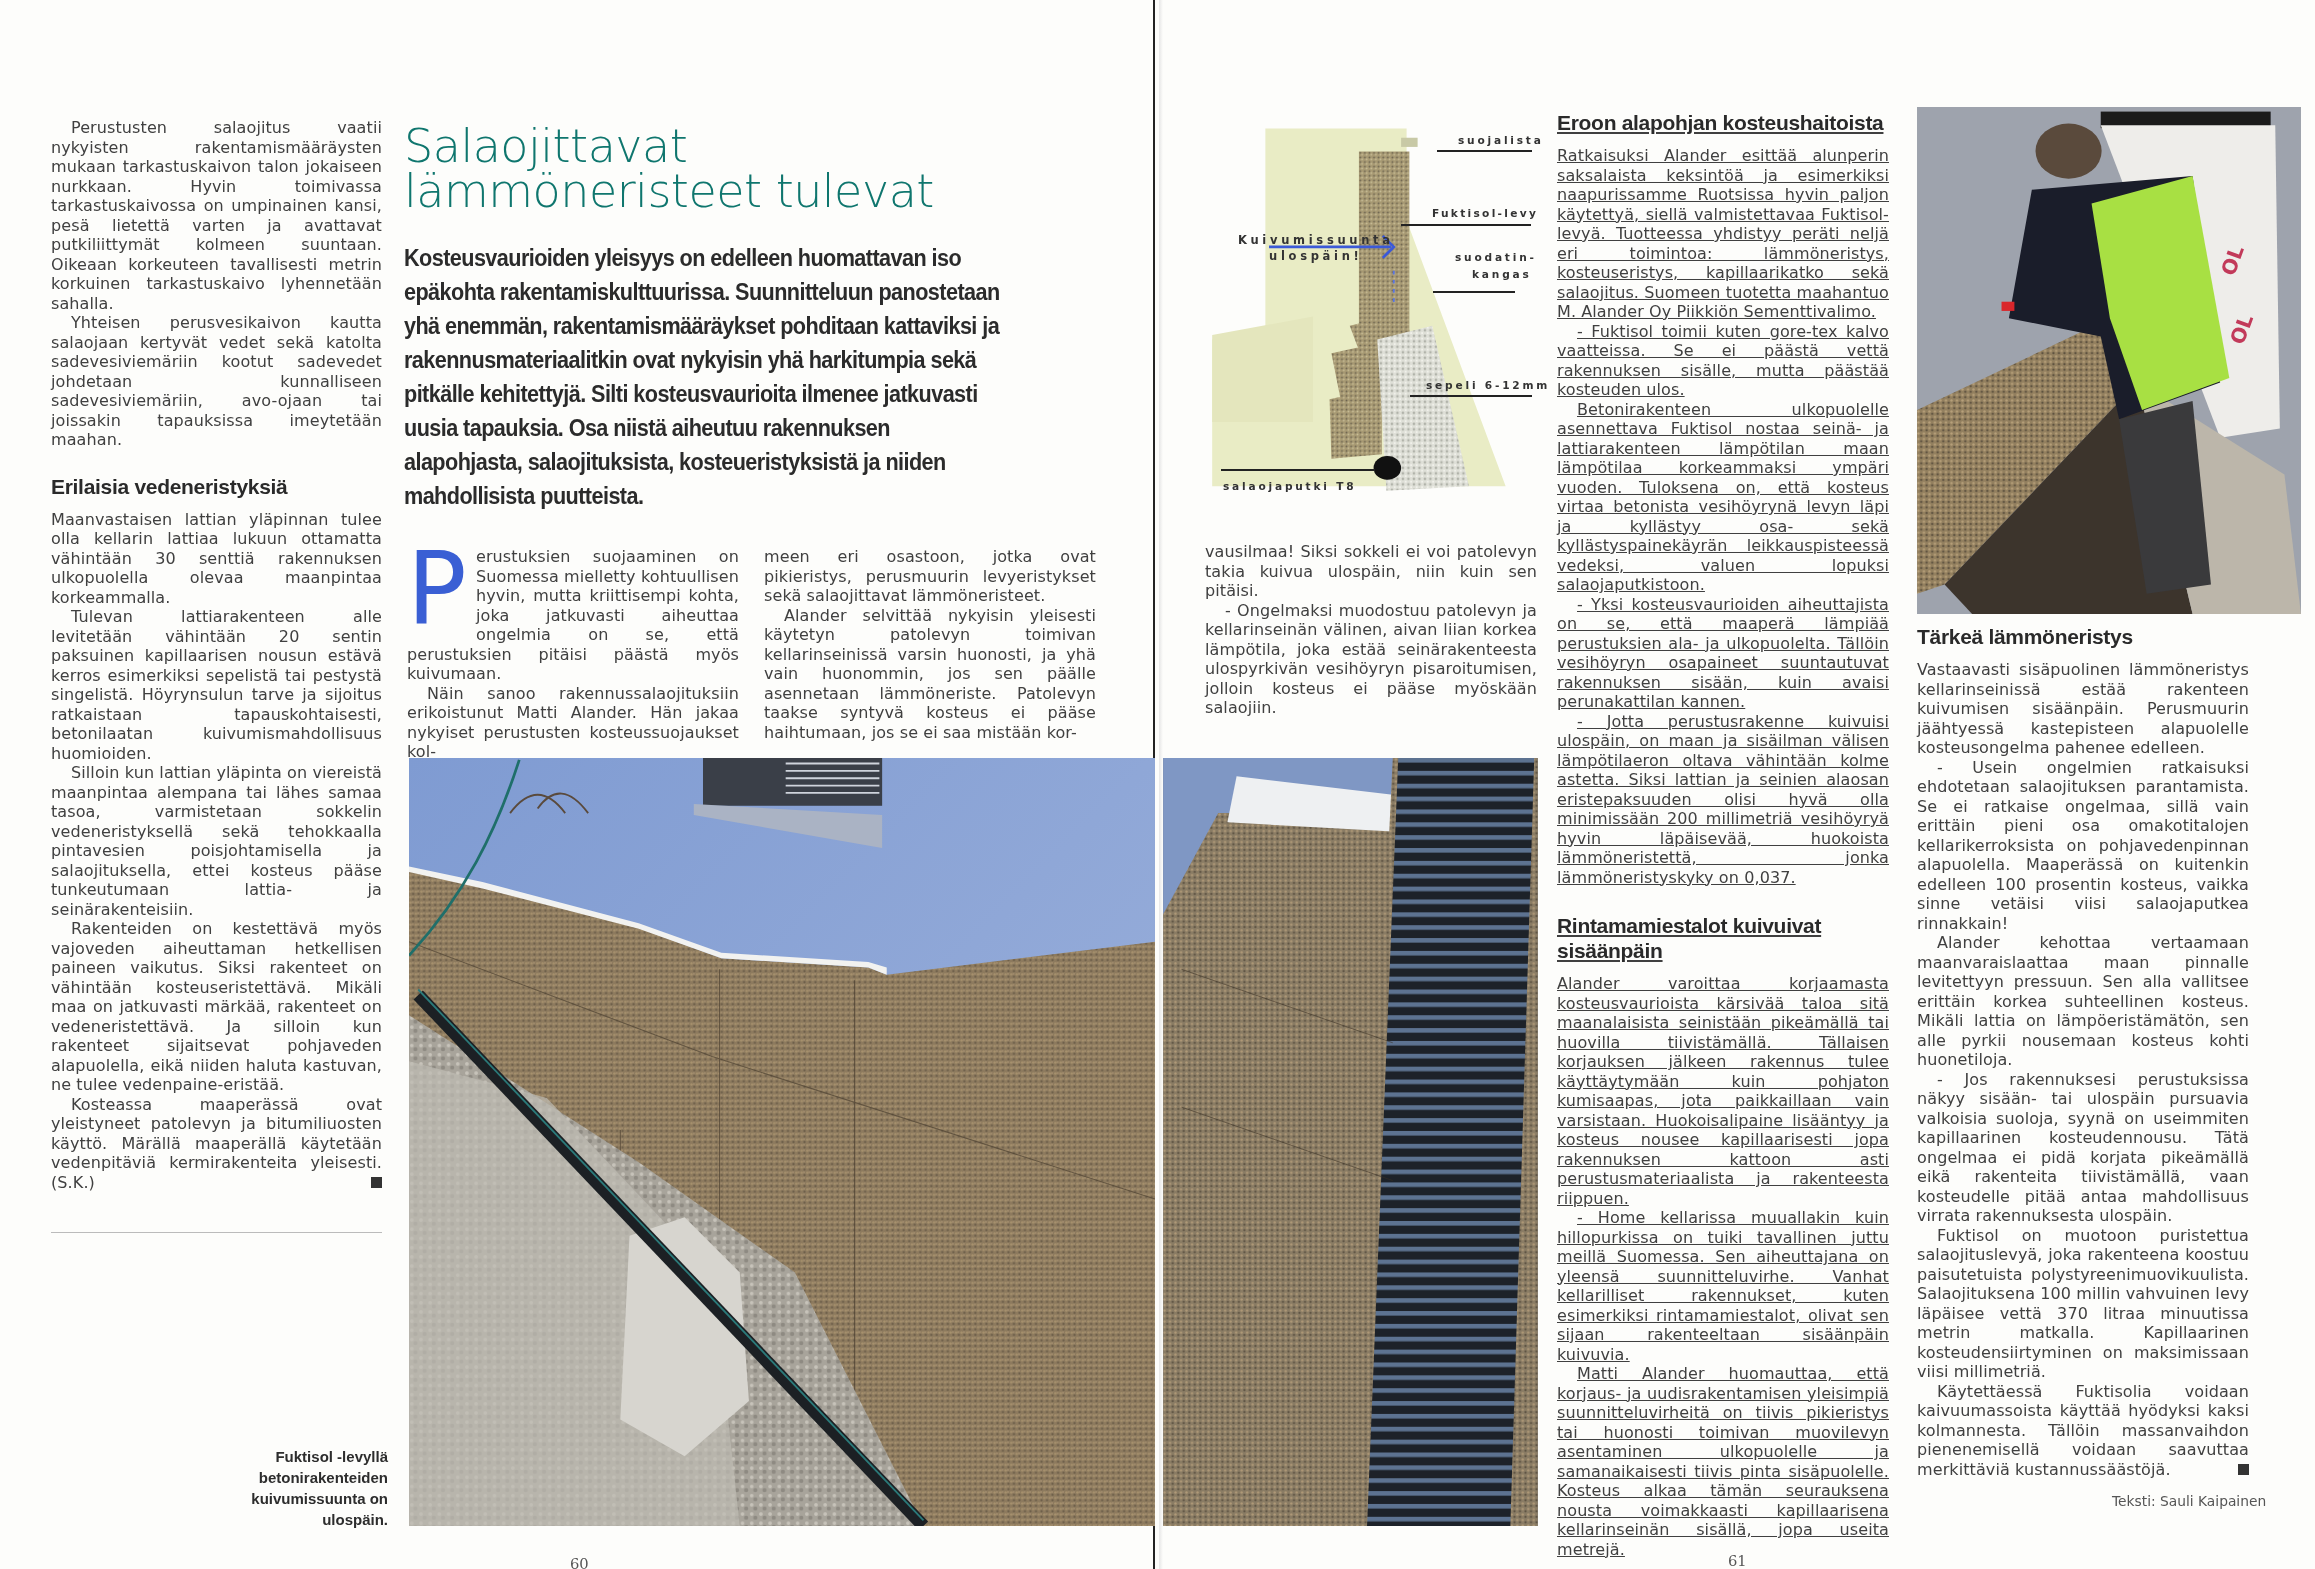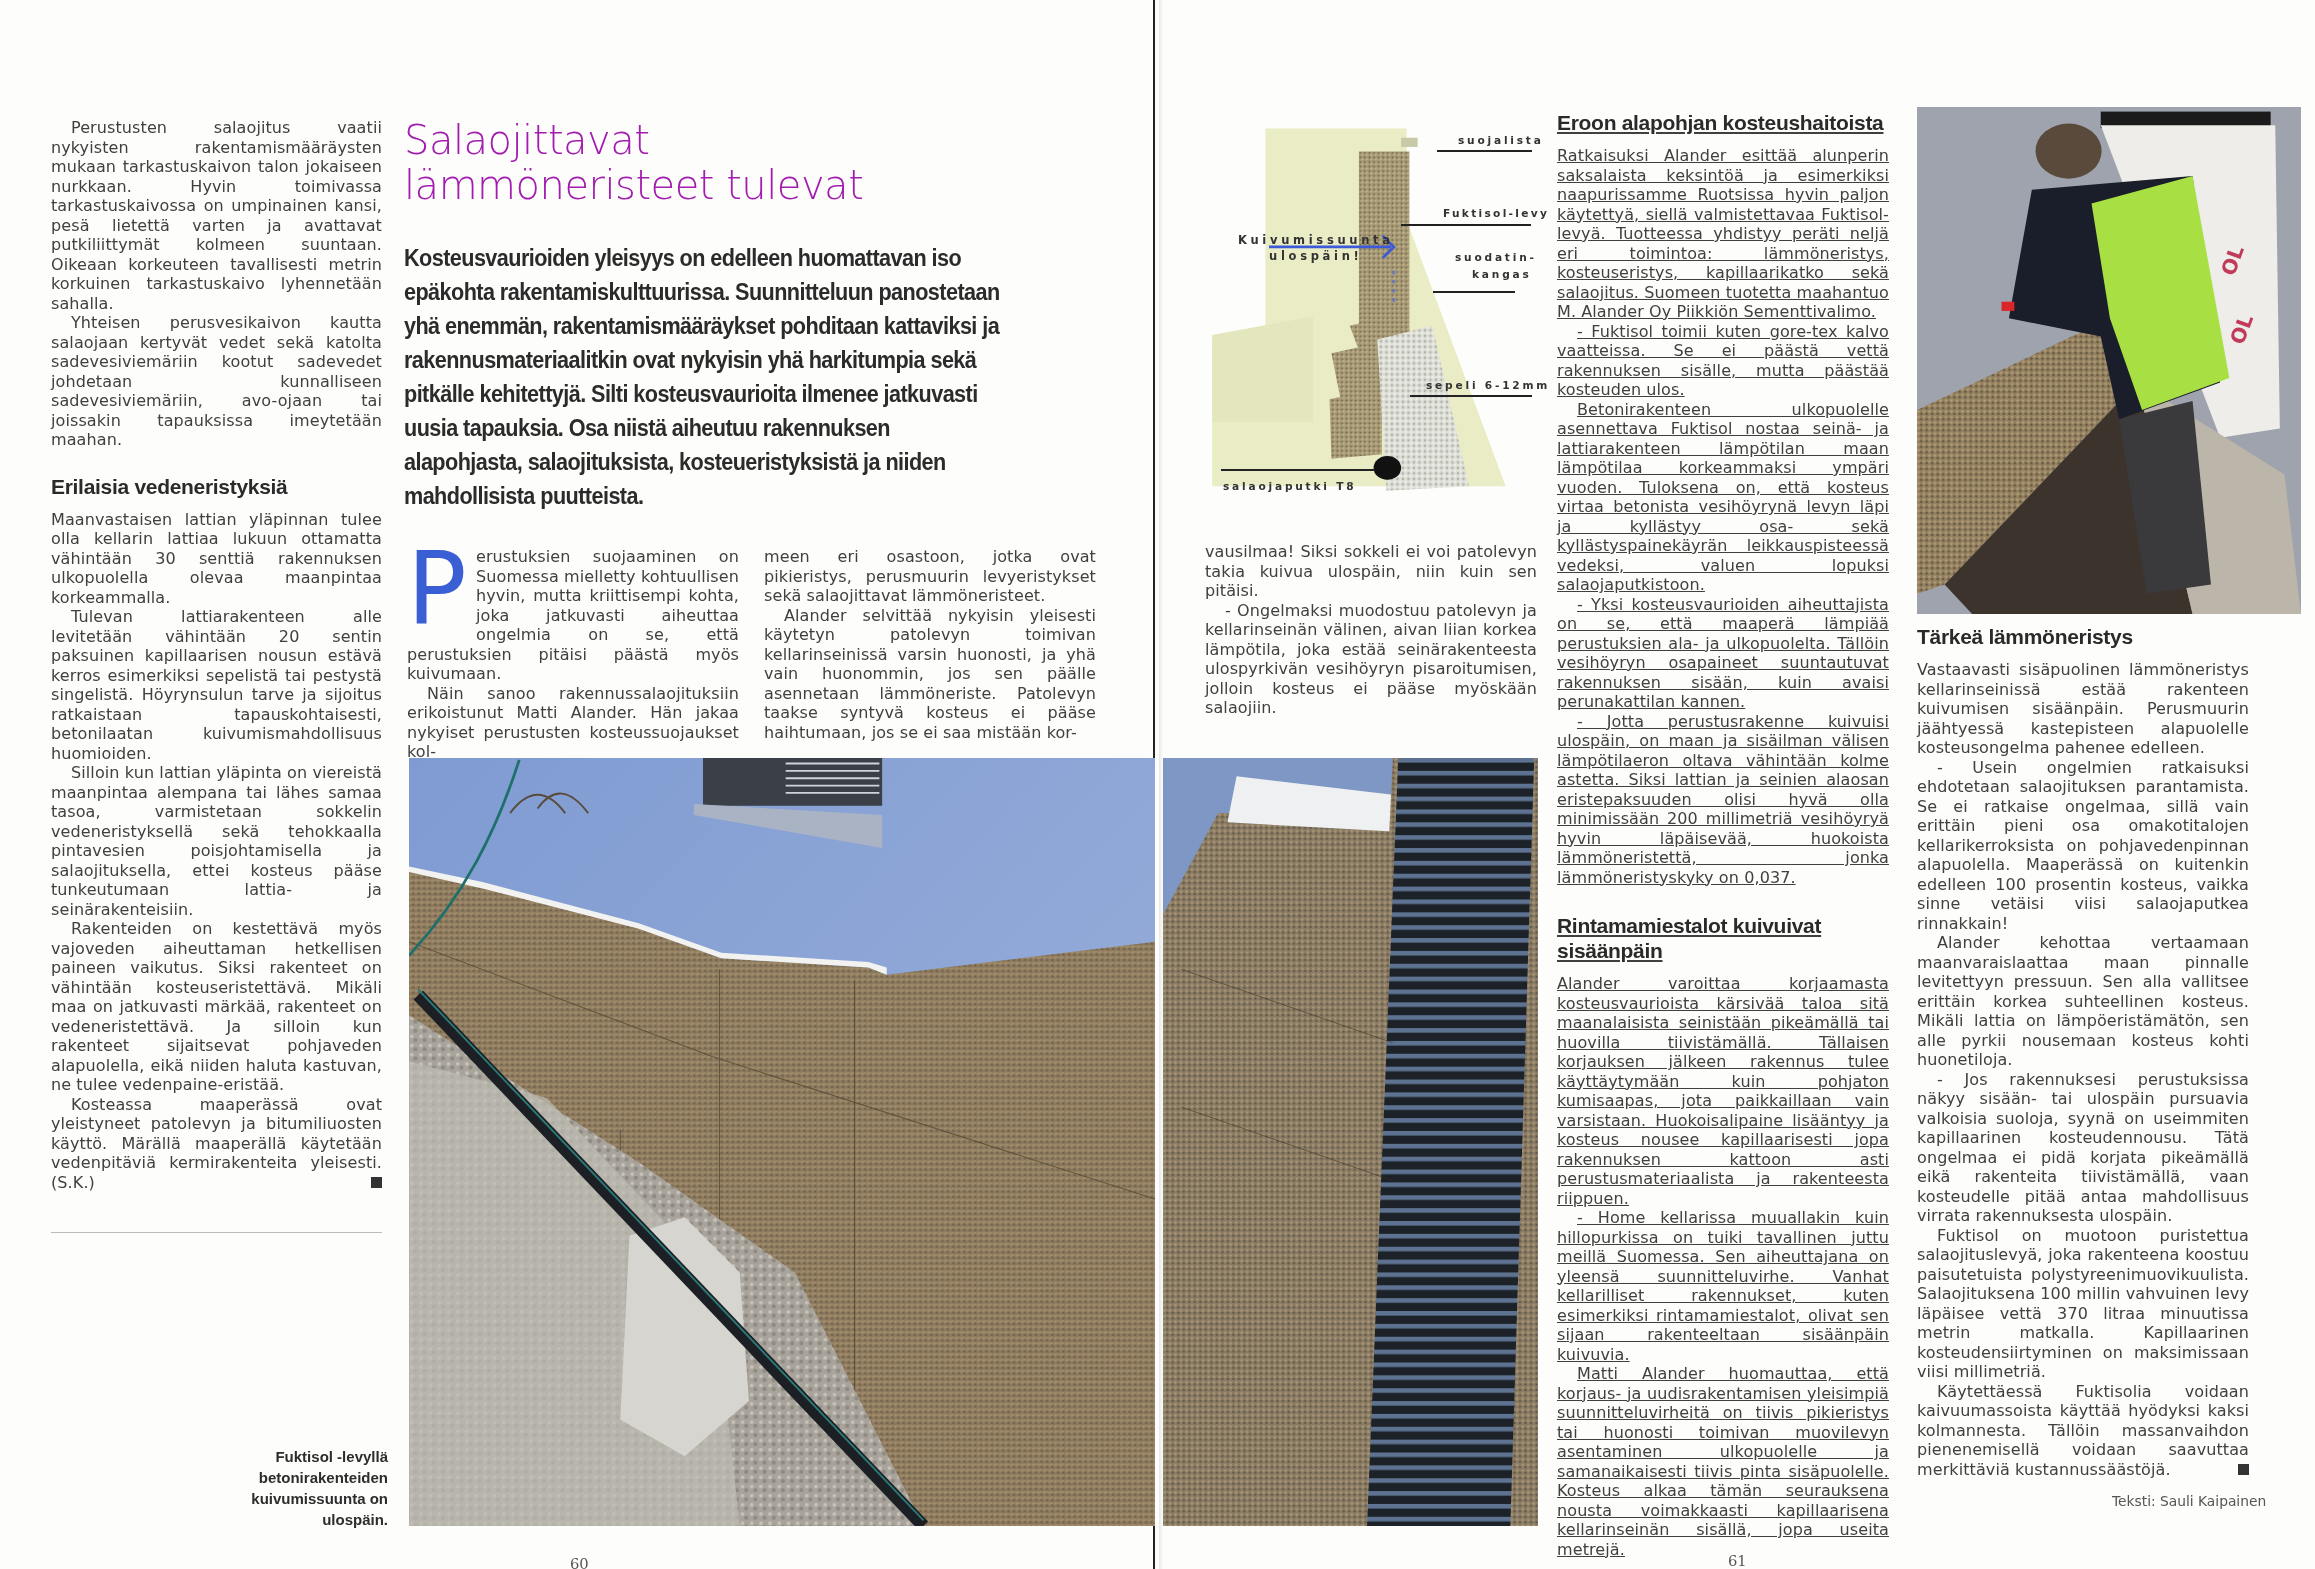--- a/index.html
+++ b/index.html
@@ -7,21 +7,21 @@
   body { position: relative; font-family: "DejaVu Sans", sans-serif; color: #3d3d3d; }
 
   .spread-gutter { position: absolute; left: 1153px; top: 0; width: 1.8px; height: 1569px; background: #222; }
   .spread-gutter2 { position: absolute; left: 1159px; top: 0; width: 3.7px; height: 1569px; background: linear-gradient(90deg,#e6e6e6,#fdfdfb); }
 
   .col { position: absolute; font-size: 16px; line-height: 19.5px; text-align: justify; letter-spacing: 0.1px; color: #404040; }
   .col p { text-indent: 0; margin: 0; }
   .col p.ind { text-indent: 20px; }
   .col h3 { font-family: "Liberation Sans", sans-serif; font-weight: bold; font-size: 21px; line-height: 25px; color: #2a2a2a; letter-spacing: -0.3px; margin: 0 0 11px 0; text-align: left; }
 
-  .title { position: absolute; left: 404px; top: 118px; font-family: "DejaVu Sans", sans-serif; font-weight: 300; font-size: 40px; line-height: 45px; color: #a21caf; letter-spacing: -0.5px; }
+  .title { position: absolute; left: 404px; top: 124px; font-family: "DejaVu Sans", sans-serif; font-weight: 300; font-size: 46px; line-height: 45px; color: #0f766e; letter-spacing: -0.5px; }
   .lead { position: absolute; left: 404px; top: 241px; width: 643px; font-family: "Liberation Sans", sans-serif; font-weight: bold; font-size: 23px; line-height: 34px; color: #2b2b2b; letter-spacing: -0.6px; transform: scaleX(0.94); transform-origin: left top; }
 
   .dropcap { float: left; font-family: "DejaVu Sans", sans-serif; font-size: 99px; line-height: 75px; color: #3a5fd4; margin: 3.7px 9.2px 0 0; height: 77px; }
 
   .photo { position: absolute; overflow: hidden; }
   .photo1 { left: 409px; top: 758px; width: 746px; height: 768px; background: #8f8a80; }
   .photo2 { left: 1163px; top: 758px; width: 375px; height: 768px; background: #8a7e6e; }
   .photo3 { left: 1917px; top: 107px; width: 384px; height: 507px; background: #b9bcc2; }
   .diagram { position: absolute; left: 1203px; top: 119px; width: 332px; height: 386px; }
 
@@ -157,21 +157,21 @@
       <polygon points="190,240 250,225 290,400 200,405" fill="url(#dgravel)"></polygon>
       <ellipse cx="201" cy="380" rx="15" ry="13" fill="#111"></ellipse>
       <rect x="216" y="20" width="18" height="10" fill="#c8c9a6"></rect>
 
       <line x1="72" y1="139" x2="205" y2="139" stroke="#3b59d8" stroke-width="3"></line>
       <polyline points="196,127 208,139 196,151" stroke="#3b59d8" stroke-width="3" fill="none"></polyline>
       <line x1="208" y1="165" x2="208" y2="205" stroke="#5874e0" stroke-width="2" stroke-dasharray="4 6"></line>
     </svg>
     <span class="diag-label" style="left:255px; top:14.7px;">suojalista</span>
     <div class="diag-line" style="left:234px; top:31px; width:95px;"></div>
-    <span class="diag-label" style="left:240px; top:88px; letter-spacing:2.3px;text-align:right;">Fuktisol-levy</span>
+    <span class="diag-label" style="left:229px; top:88px; letter-spacing:2.3px;text-align:right;">Fuktisol-levy</span>
     <div class="diag-line" style="left:198px; top:105px; width:130px;"></div>
     <span class="diag-label" style="left:35px; top:114px; font-size:11.5px; letter-spacing:3.7px;">Kuivumissuunta</span>
     <span class="diag-label" style="left:66px; top:130px; font-size:11.5px; letter-spacing:3.7px;">ulospäin!</span>
     <span class="diag-label" style="left:252px; top:132px;">suodatin-</span>
     <span class="diag-label" style="left:261px; top:149px;padding-left:8px;">kangas</span>
     <div class="diag-line" style="left:230px; top:172px; width:82px;"></div>
     <span class="diag-label" style="left:223px; top:260px;">sepeli 6-12mm</span>
     <div class="diag-line" style="left:207px; top:276px; width:122px;"></div>
     <span class="diag-label" style="left:20px; top:361px;">salaojaputki T8</span>
     <div class="diag-line" style="left:18.4px; top:350px; width:154px;"></div>

